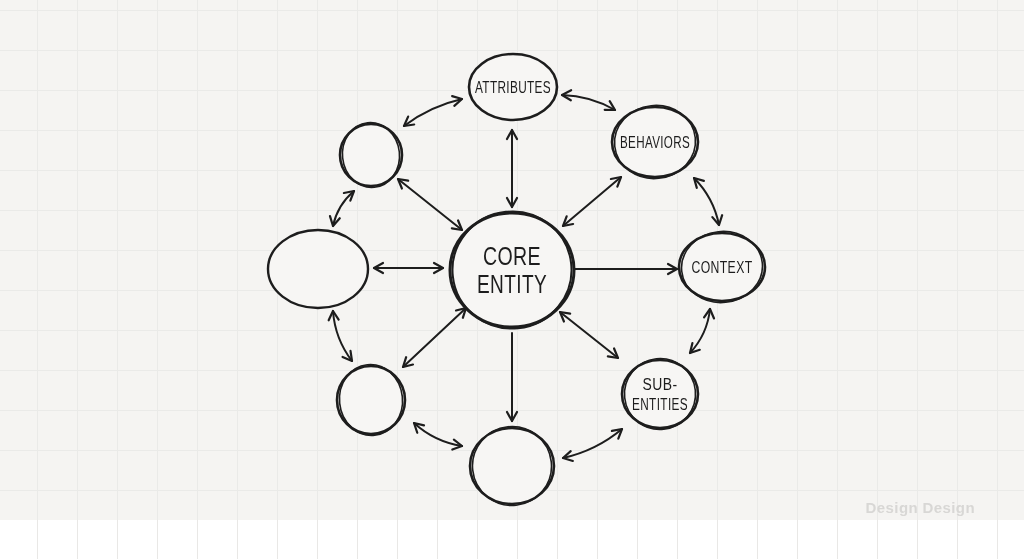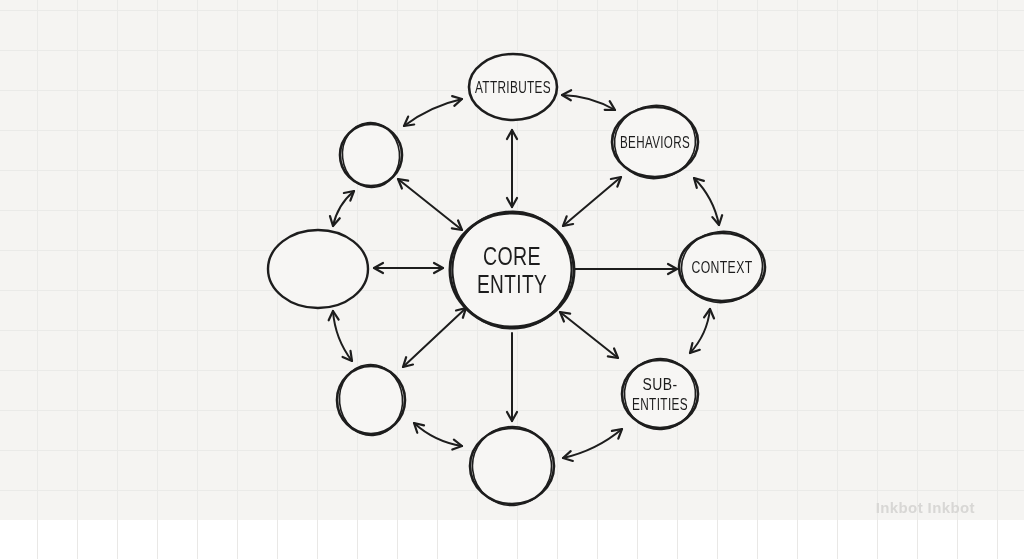--- a/index.html
+++ b/index.html
@@ -97,14 +97,14 @@
         <ellipse cx="371" cy="400" rx="31.5" ry="35.5" transform="rotate(-6 371 400)" fill="none" stroke="#1d1d1d" stroke-width="1.6"></ellipse>
       </g>
       <g>
         <ellipse cx="318" cy="269" rx="50" ry="39" fill="#f7f6f4" stroke="#1d1d1d" stroke-width="2.4"></ellipse>
       </g>
       <g>
         <ellipse cx="371" cy="155" rx="31" ry="31" fill="#f7f6f4" stroke="#1d1d1d" stroke-width="2.6"></ellipse>
         <ellipse cx="371" cy="155" rx="28.5" ry="32.5" transform="rotate(-6 371 155)" fill="none" stroke="#1d1d1d" stroke-width="1.6"></ellipse>
       </g>
     </svg>
-  <div class="watermark">Inkbot Inkbot</div>
+  <div class="watermark">Design Design</div>
 </div>
 
 </body></html>

